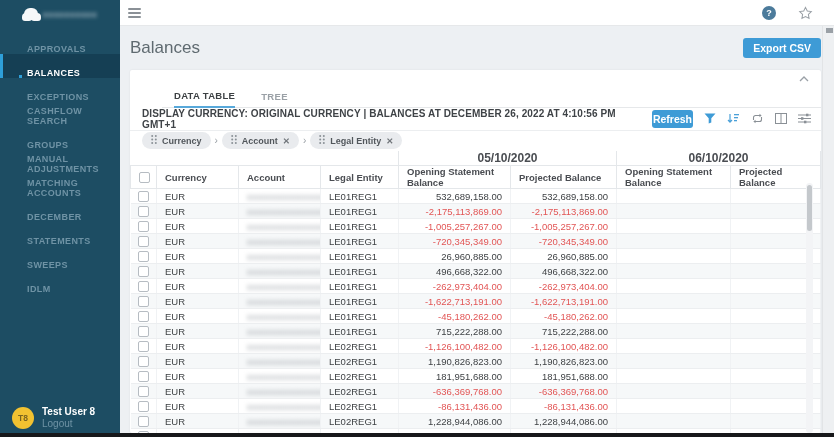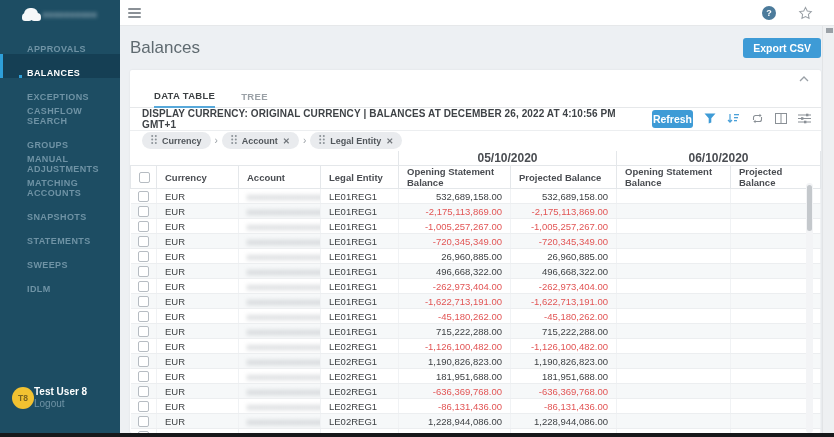--- a/index.html
+++ b/index.html
@@ -10,21 +10,21 @@
   .sidebar { width:120px; height:437px; background:#1d4d63; flex:0 0 120px; display:flex; flex-direction:column; position:relative; z-index:3; }
   .logo-row { display:flex; align-items:center; gap:5px; padding:8px 0 10px 24px; }
   .logo-mark { width:14px; height:12px; background:#f6f8f9; border-radius:6px 6px 5px 5px;
                box-shadow:-4px 3px 0 -2px #f6f8f9, 5px 3px 0 -2px #f6f8f9; filter:blur(0.6px); }
   .logo-text { color:#e8eef2; font-size:8px; font-weight:bold; letter-spacing:1px; filter:blur(2px); opacity:.85; }
   .nav { flex:1 1 auto; }
   .nav-item { position:relative; display:flex; align-items:flex-end; height:24px; padding-left:27px;
               color:#6f93a5; font-size:9px; font-weight:bold; letter-spacing:.4px; cursor:pointer; }
   .nav-item.active { background:#153f54; color:#ffffff; border-left:3px solid #2e9fd9; padding-left:16px; }
   .nav-item.active .bullet { display:inline-block; width:3px; height:3px; background:#2e9fd9; margin-right:5px; }
-  .user-block { display:flex; align-items:center; padding:0 0 28px 12px; }
+  .user-block { display:flex; align-items:center; gap:8px; padding:0 0 8px 12px; }
   .avatar { width:22px; height:22px; border-radius:50%; background:#f2c231; color:#7a6420;
             font-size:8.5px; font-weight:bold; display:flex; align-items:center; justify-content:center; }
   .user-name { color:#ffffff; font-size:10px; font-weight:bold; line-height:12px; }
   .logout { color:#6f93a5; font-size:10px; line-height:11px; cursor:pointer; }
 
   
   .main { flex:1 1 auto; display:flex; flex-direction:column; position:relative; }
   .topbar { height:26px; background:#ffffff; border-bottom:1px solid #e6e8ea; display:flex; align-items:center; padding:0 22px 0 8px; }
   .hamburger { width:13px; cursor:pointer; }
   .hamburger span { display:block; height:2px; background:#8a9096; margin:2px 0; border-radius:1px; }
@@ -36,21 +36,21 @@
   .page-head { display:flex; align-items:center; justify-content:space-between; height:28px; margin-bottom:8px; }
   .page-title { color:#5f6a70; font-size:17px; }
   .btn-blue { background:#3e9bd6; color:#fff; border:none; border-radius:3px; font-family:inherit;
               font-size:10.5px; font-weight:bold; padding:4px 10px; cursor:pointer; }
 
   .card { background:#ffffff; border-radius:2px; box-shadow:0 0 2px rgba(0,0,0,.08); height:363px; overflow:hidden;
           display:flex; flex-direction:column; position:relative; }
   .collapse-strip { height:18px; position:relative; }
   .collapse-strip svg { position:absolute; right:12px; top:6px; cursor:pointer; }
 
-  .tabs-row { height:21px; display:flex; align-items:flex-end; gap:26px; padding:0 24px; border-bottom:1px solid #e6e8ea; }
+  .tabs-row { height:21px; display:flex; align-items:flex-end; gap:26px; padding:0 12px; border-bottom:1px solid #e6e8ea;margin-left:32px; }
   .tab { font-size:9.5px; font-weight:bold; letter-spacing:.3px; color:#9aa0a6; padding-bottom:5px; cursor:pointer; }
   .tab.active { color:#3c4043; border-bottom:2px solid #57a8da; margin-bottom:-1px; }
 
   .status-row { height:23px; display:flex; align-items:center; padding:0 10px 0 12px; border-bottom:1px solid #eceef0; }
   .status-line { font-size:10px; font-weight:bold; color:#3f4347; letter-spacing:.1px; }
   .status-right { margin-left:auto; display:flex; align-items:center; gap:11px; }
   .dc-select { display:flex; align-items:center; gap:5px; font-size:10px; color:#5f6368; cursor:pointer; }
   .caret-down { width:0; height:0; border-left:3.5px solid transparent; border-right:3.5px solid transparent; border-top:4px solid #85898d; }
   .btn-refresh { padding:3px 1px; }
   .tool-icon { cursor:pointer; display:flex; align-items:center; }
@@ -113,21 +113,21 @@
         <div class="nav-item">
           <span>GROUPS</span>
         </div>
         <div class="nav-item">
           <span>MANUAL ADJUSTMENTS</span>
         </div>
         <div class="nav-item">
           <span>MATCHING ACCOUNTS</span>
         </div>
         <div class="nav-item">
-          <span>SNAPSHOTS</span>
+          <span>DECEMBER</span>
         </div>
         <div class="nav-item">
           <span>STATEMENTS</span>
         </div>
         <div class="nav-item">
           <span>SWEEPS</span>
         </div>
         <div class="nav-item">
           <span>IDLM</span>
         </div>

